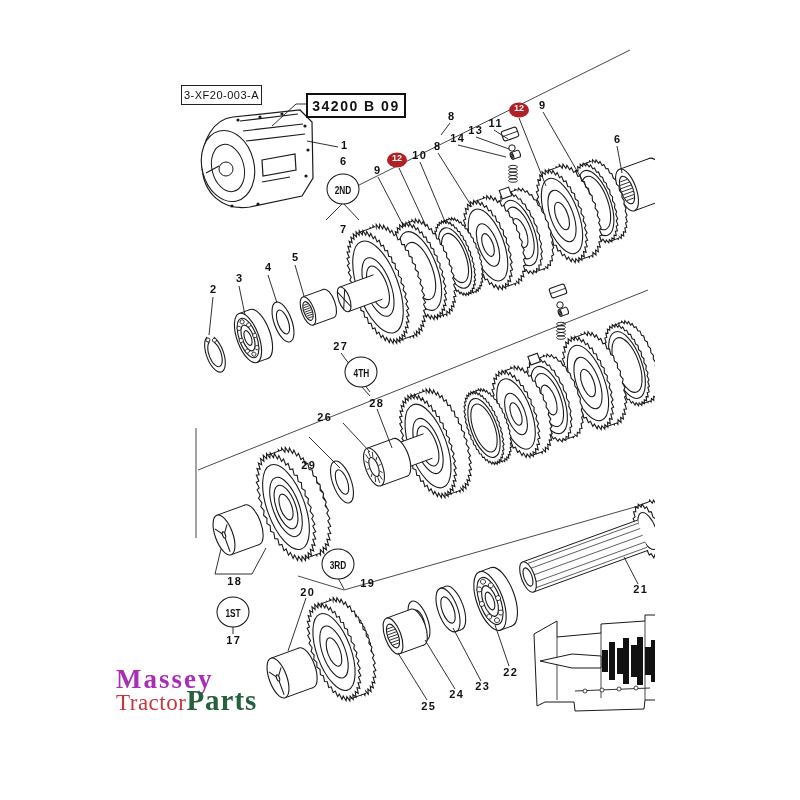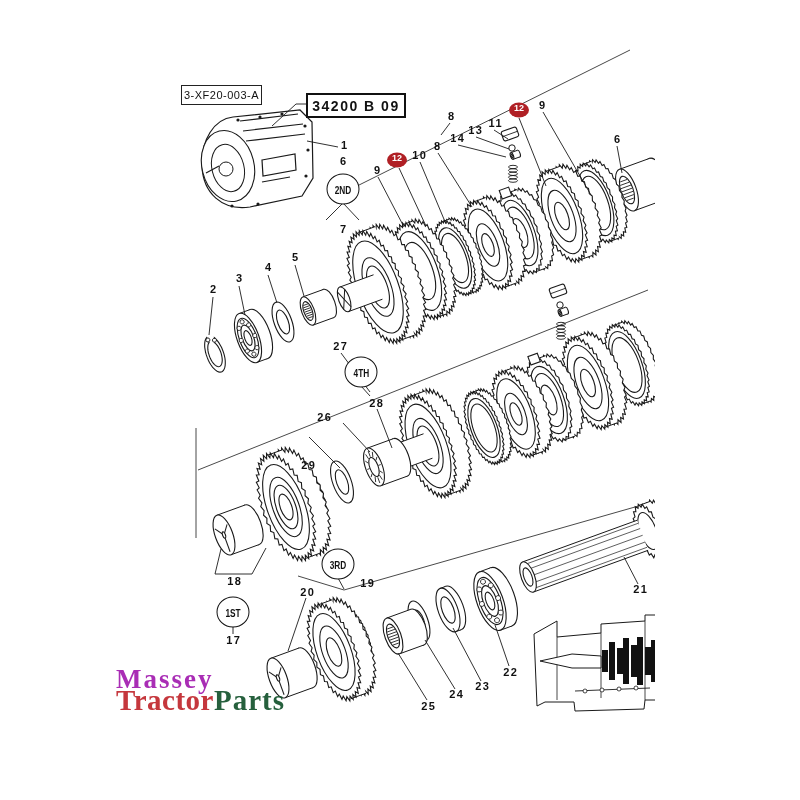--- a/index.html
+++ b/index.html
@@ -16,21 +16,21 @@
   .stage-oval span{display:inline-block;transform:scaleX(.72);font-weight:bold;font-size:11.5px;color:#111;}
   .badge{position:absolute;z-index:6;width:20px;height:15px;border-radius:50%;
          display:flex;align-items:flex-start;justify-content:center;transform:translate(-50%,-50%);
          font-weight:bold;font-size:9px;cursor:pointer;}
   .callout{position:absolute;z-index:4;transform:translate(-50%,-50%);font-weight:bold;
            font-size:11px;letter-spacing:1.5px;color:#111;white-space:nowrap;text-indent:1.5px;}
   .watermark{position:absolute;z-index:7;left:116px;top:666px;line-height:1;pointer-events:none;
              font-family:"Liberation Serif",serif;opacity:.92;}
   .wm1{font-weight:bold;font-size:27px;letter-spacing:2px;}
   .wm-row{margin-top:-7px;}
-  .wm2{font-weight:bold;font-size:29px;letter-spacing:.5px;}
+  .wm2{font-weight:normal;font-size:23px;letter-spacing:.5px;}
   .wm3{font-weight:bold;font-size:29px;letter-spacing:1px;}
 </style>
 </head>
 <body>
 
 <div class="stage">
 
   <svg id="art" width="800" height="800" viewBox="0 0 800 800">
       <line x1="337" y1="196" x2="630" y2="50" stroke="#1a1a1a" stroke-width="0.8"></line>
       <line x1="196" y1="428" x2="196" y2="538" stroke="#1a1a1a" stroke-width="0.8"></line>

